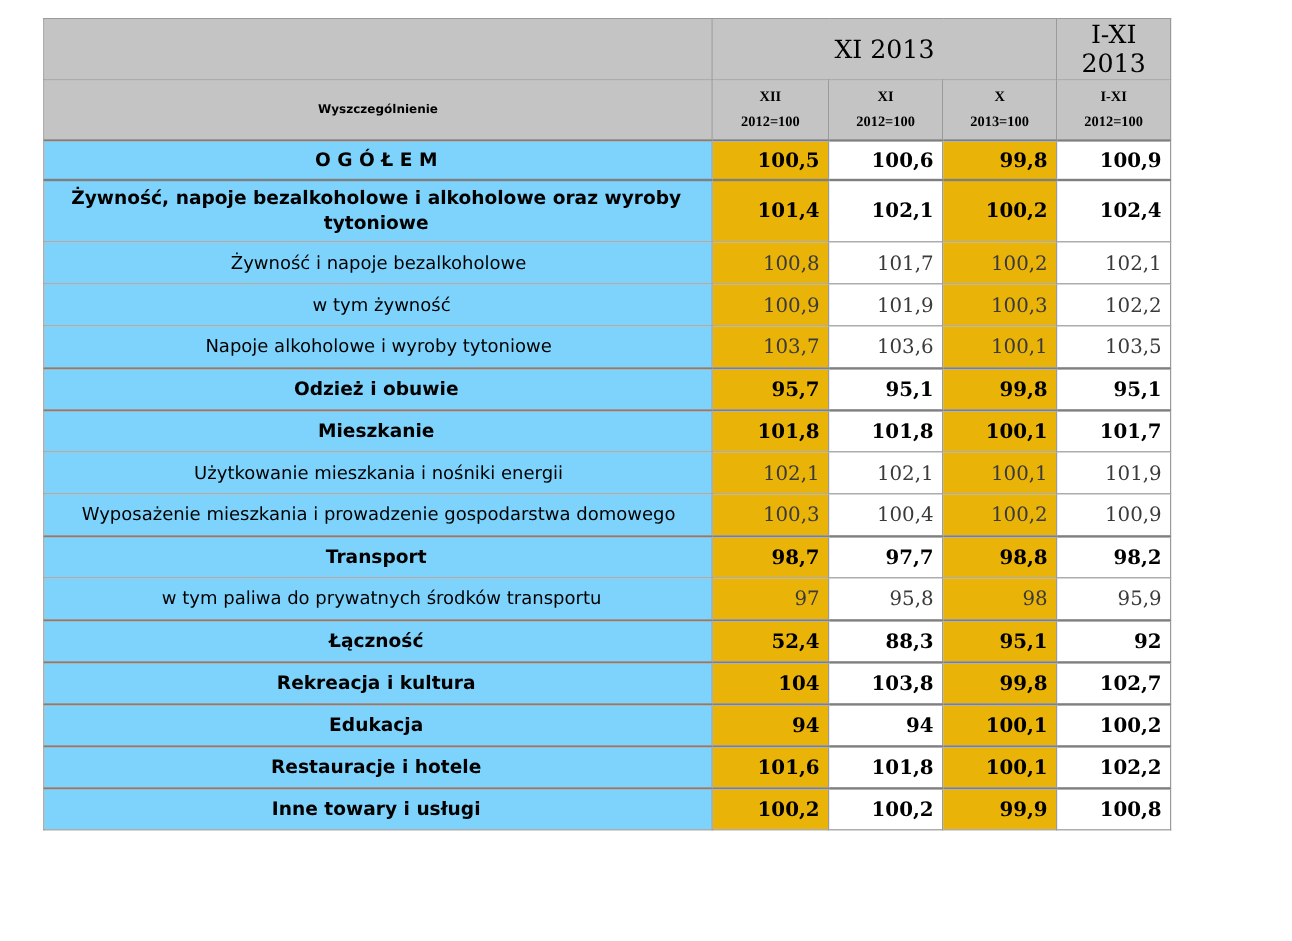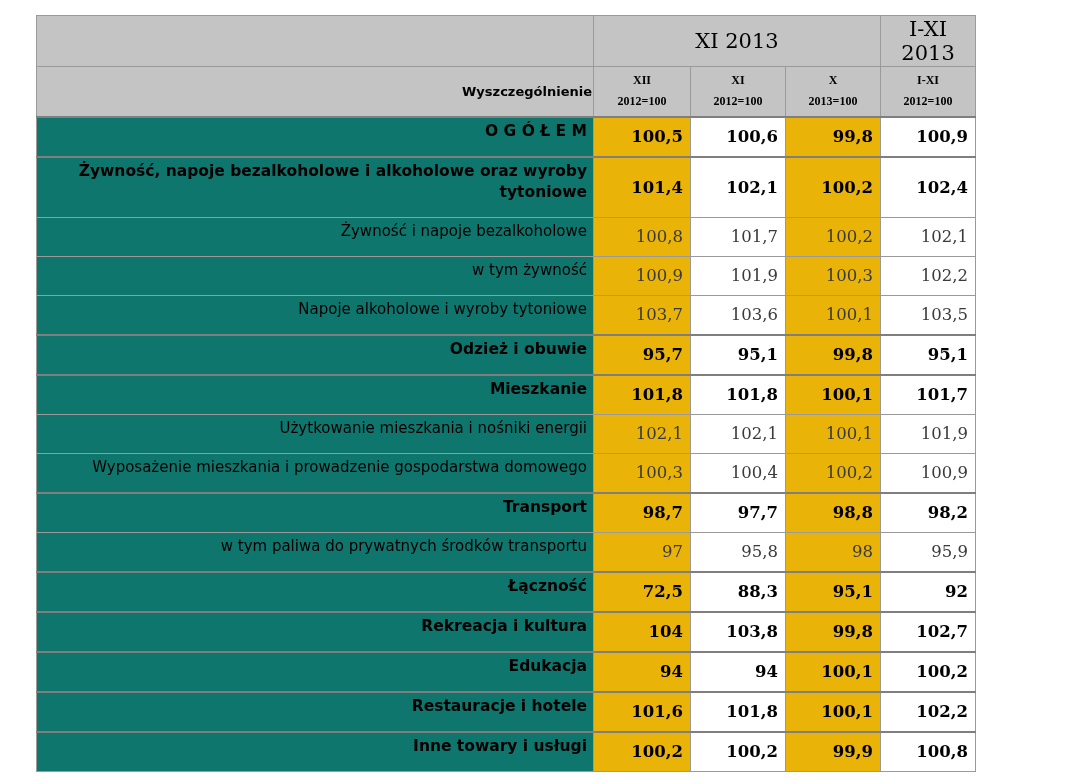--- a/index.html
+++ b/index.html
@@ -46,43 +46,43 @@
 
   th.group-h {
     font-family: "DejaVu Serif", serif;
     font-size: 21px;
     font-weight: normal;
     text-align: center;
   }
   th.corner-h { background: #c4c4c4; }
   th.label-h {
     font-family: "DejaVu Sans", sans-serif;
-    font-size: 13px;
+    font-size: 10px;
     font-weight: bold;
-    text-align: right;
+    text-align: center;
   }
   th.num-h {
     font-family: Liberation Serif, serif;
     font-size: 12px;
     font-weight: bold;
     text-align: center;
     line-height: 21px;
   }
 
   tbody tr { height: 35px; background: #ffffff; }
   tbody tr.r-ogolem { height: 33px; }
   tbody tr.r-tall { height: 52px; }
 
   td.label {
     font-size: 15px;
     color: #000;
-    text-align: right;
-    padding: 3px 6px 14px 3px;
+    text-align: center;
+    padding: 3px 6px 3px 3px;
     line-height: 21px;
-    background: #0f766e;
+    background: #7dd3fc;
   }
   td.label.ind1 { padding-left: 7px; }
   td.label.ind2 { padding-left: 12px; }
 
   td.num {
     font-family: "DejaVu Serif", serif;
     font-size: 16.5px;
     color: #3a3a3a;
     text-align: right;
     padding: 3px 7px 3px 3px;
@@ -195,21 +195,21 @@
         </tr>
         <tr class="">
           <td class="label ind2">w tym paliwa do prywatnych środków transportu</td>
           <td class="num hl">97</td>
           <td class="num">95,8</td>
           <td class="num hl">98</td>
           <td class="num">95,9</td>
         </tr>
         <tr class="section">
           <td class="label ind0">Łączność</td>
-          <td class="num hl">72,5</td>
+          <td class="num hl">52,4</td>
           <td class="num">88,3</td>
           <td class="num hl">95,1</td>
           <td class="num">92</td>
         </tr>
         <tr class="section">
           <td class="label ind0">Rekreacja i kultura</td>
           <td class="num hl">104</td>
           <td class="num">103,8</td>
           <td class="num hl">99,8</td>
           <td class="num">102,7</td>

